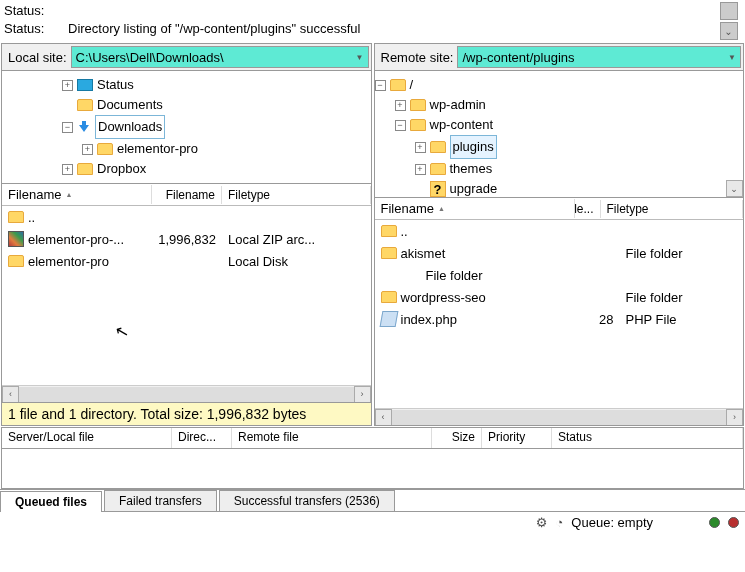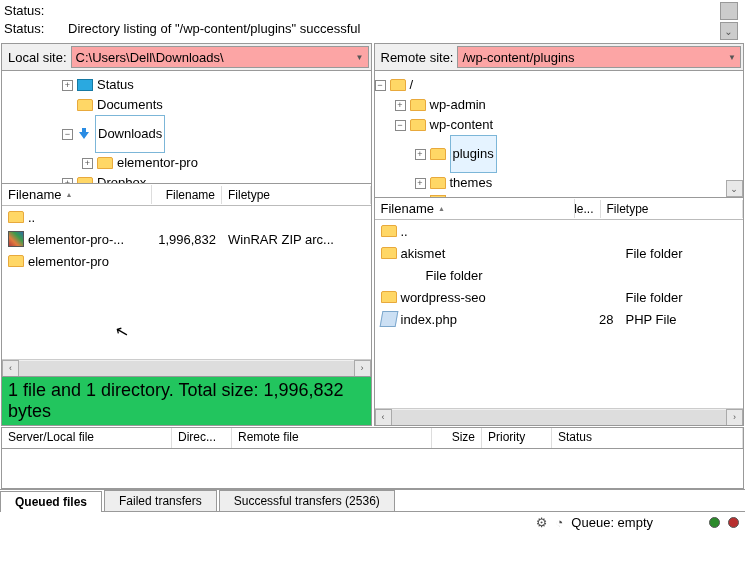--- a/index.html
+++ b/index.html
@@ -7,47 +7,47 @@
   .status-area { background: #fff; padding: 2px 4px; height: 42px; display: flex; }
   .status-lines { flex: 1; }
   .status-row { display: flex; line-height: 18px; }
   .status-label { width: 64px; }
   .status-scroll { width: 25px; display: flex; flex-direction: column; justify-content: space-between; align-items: center; }
   .status-scroll .block { width: 18px; height: 18px; background: #ccc; border: 1px solid #999; display: flex; align-items: center; justify-content: center; font-size: 10px; color: #555; }
   .panes { display: flex; height: 385px; }
   .pane { flex: 1; display: flex; flex-direction: column; border: 1px solid #999; margin: 1px; }
   .site-row { display: flex; border-bottom: 1px solid #999; background: #f0f0f0; align-items: center; padding: 2px; }
   .site-row label { padding: 0 4px; white-space: nowrap; }
-  .site-input { flex: 1; border: 1px solid #999; background: #fca5a5; padding: 2px 4px; height: 22px; display: flex; align-items: center; justify-content: space-between; }
+  .site-input { flex: 1; border: 1px solid #999; background: #5eead4; padding: 2px 4px; height: 22px; display: flex; align-items: center; justify-content: space-between; }
   .dropdown-caret { font-size: 8px; color: #555; }
   .tree-area { flex: 0 0 auto; overflow: auto; background: #fff; padding: 4px 0; }
   .tree-row { display: flex; align-items: center; line-height: 20px; white-space: nowrap; }
   .indent { display: inline-block; width: 20px; }
   .expander { display: inline-flex; width: 11px; height: 11px; border: 1px solid #888; background: #fff; justify-content: center; align-items: center; font-size: 9px; color: #555; margin-right: 4px; cursor: pointer; }
   .folder-icon { display: inline-block; width: 16px; height: 12px; background: #ffd766; border: 1px solid #e8a93c; border-radius: 2px 2px 0 0; margin-right: 4px; vertical-align: middle; }
   .desktop-icon { display: inline-block; width: 16px; height: 12px; background: #2aa9e0; border: 1px solid #1679a3; margin-right: 4px; vertical-align: middle; }
   .arrow-icon { display: inline-block; width: 14px; height: 14px; margin-right: 4px; vertical-align: middle; }
   .selected { background: #e5f3ff; }
-  .highlight-box { border: 1px solid #7cb6d8; padding: 8px 2px; }
+  .highlight-box { border: 1px solid #7cb6d8; padding: 1px 2px; }
   .list-area { flex: 1; background: #fff; overflow: hidden; border-top: 1px solid #999; position: relative; }
   .list-header { display: flex; border-bottom: 1px solid #bbb; background: #fff; height: 22px; align-items: center; }
   .list-header .col { border-right: 1px solid #ddd; padding: 2px 6px; font-size: 12px; overflow: hidden; white-space: nowrap; display: flex; align-items: center; }
   .sort-caret { font-size: 7px; color: #777; margin-left: 4px; }
   .list-body { overflow: auto; }
   .list-row { display: flex; height: 22px; align-items: center; }
   .list-row .cell { padding: 0 6px; white-space: nowrap; overflow: hidden; }
   .list-row .iconcell { display: flex; align-items: center; }
   .zip-icon { display:inline-block;width:16px;height:16px;background:linear-gradient(45deg,#b33e3e,#e27c3f,#3a9b4c,#2f6da3);border:1px solid #555;margin-right:4px;}
   .php-icon { display:inline-block;width:16px;height:16px;background:#cce0f4;border:1px solid #7ca7cc;margin-right:4px;transform:skewX(-10deg);}
   .q-icon {display:inline-block;width:16px;height:16px;background:#ffd766;border:1px solid #e8a93c;margin-right:4px;position:relative;}
   .q-icon::after{content:"?";position:absolute;left:3px;top:-2px;font-weight:bold;color:#000;}
   .scrollbar-bottom { display: flex; height: 17px; align-items: center; background: #f0f0f0; border-top:1px solid #ccc;}
   .sb-btn { width: 17px; height: 17px; background: #e8e8e8; border: 1px solid #aaa; display:flex;align-items:center;justify-content:center;font-size:9px;color:#555;}
   .sb-track { flex: 1; background: #ddd; height: 15px; position:relative;}
-  .status-bar-pane { border-top: 1px solid #999; padding: 3px 6px; font-size: 18px; background:#22c55e;}
+  .status-bar-pane { border-top: 1px solid #999; padding: 3px 6px; font-size: 14px; background:#fef9c3;}
   .queue-hdr { display:flex; border:1px solid #999; margin:0 1px; height:22px;}
   .queue-hdr .col { border-right:1px solid #ddd; padding:2px 6px; font-size:12px;}
   .tabs { display:flex; border-top:1px solid #999;}
   .tab { border:1px solid #999; border-bottom:none; background:#eee; padding:3px 14px; margin-right:2px; font-size:12px;}
   .tab.active { background:#fff; font-weight:bold; border-top:1px solid #999; position:relative; top:1px;}
   .bottom-status { display:flex; align-items:center; justify-content:flex-end; padding:3px 6px; gap:8px; border-top:1px solid #999;}
   .led { width:11px; height:11px; border-radius:50%; border:1px solid #555;}
   .led.g { background:#2b8a2b; }
   .led.r { background:#b83030; }
   .cursor-ptr { position:absolute; left:115px; top:322px; font-size:16px; pointer-events:none; transform:rotate(-15deg);}
@@ -146,28 +146,29 @@
             </div>
           <div class="cell" style="width:70px;text-align:right"></div>
           <div class="cell" style="flex:1"></div>
         </div>
         <div class="list-row">
           <div class="cell iconcell" style="width:150px">
               <span class="zip-icon"></span>
               <span>elementor-pro-...</span>
             </div>
           <div class="cell" style="width:70px;text-align:right">1,996,832</div>
-          <div class="cell" style="flex:1">WinRAR ZIP arc...</div>
+          <div class="cell" style="flex:1">Local ZIP arc...</div>
         </div>
         <div class="list-row">
           <div class="cell iconcell" style="width:150px">
               <span class="folder-icon"></span>
               <span>elementor-pro</span>
             </div>
           <div class="cell" style="width:70px;text-align:right"></div>
+          <div class="cell" style="flex:1">Local Disk</div>
         </div>
       </div>
       <div class="scrollbar-bottom" style="position:absolute;bottom:0;left:0;right:0">
         <div class="sb-btn">‹</div>
         <div class="sb-track"></div>
         <div class="sb-btn">›</div>
       </div>
     </div>
     <div class="status-bar-pane">1 file and 1 directory. Total size: 1,996,832 bytes</div>
   </div>

